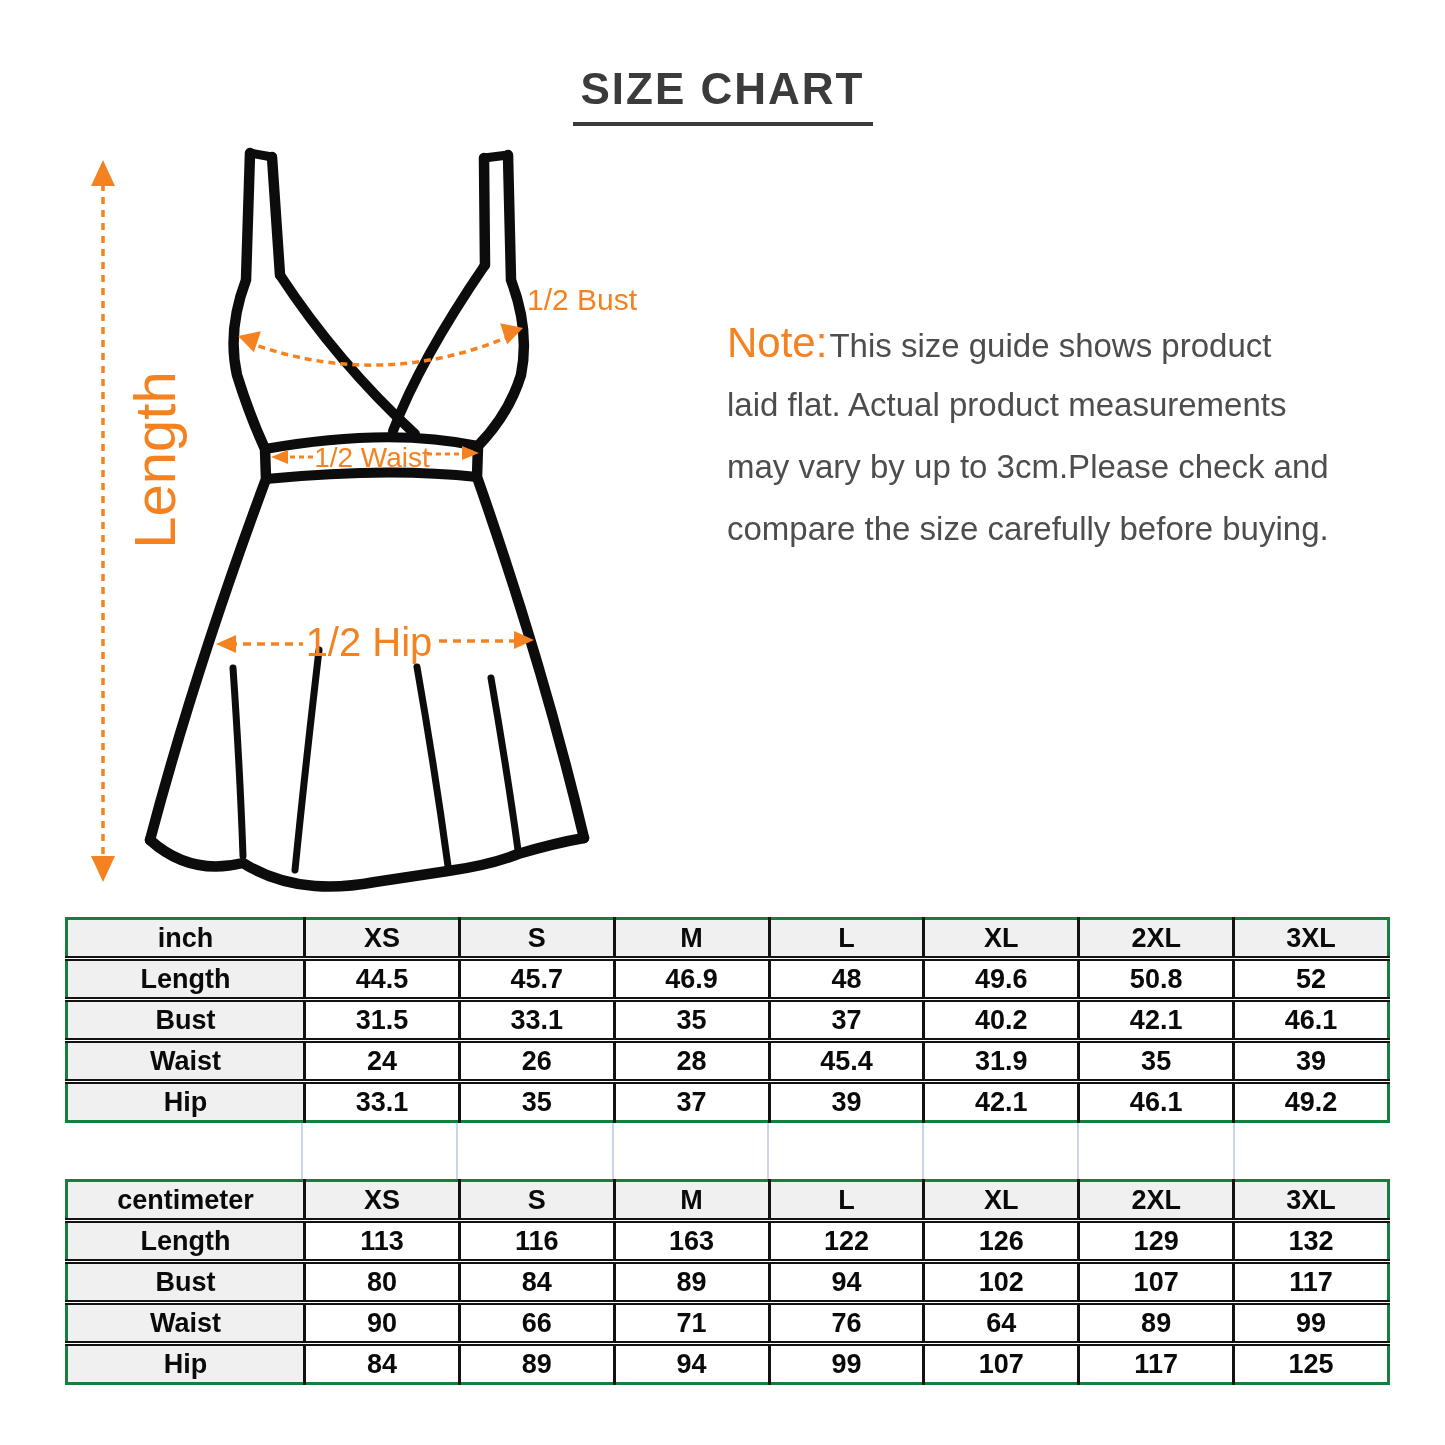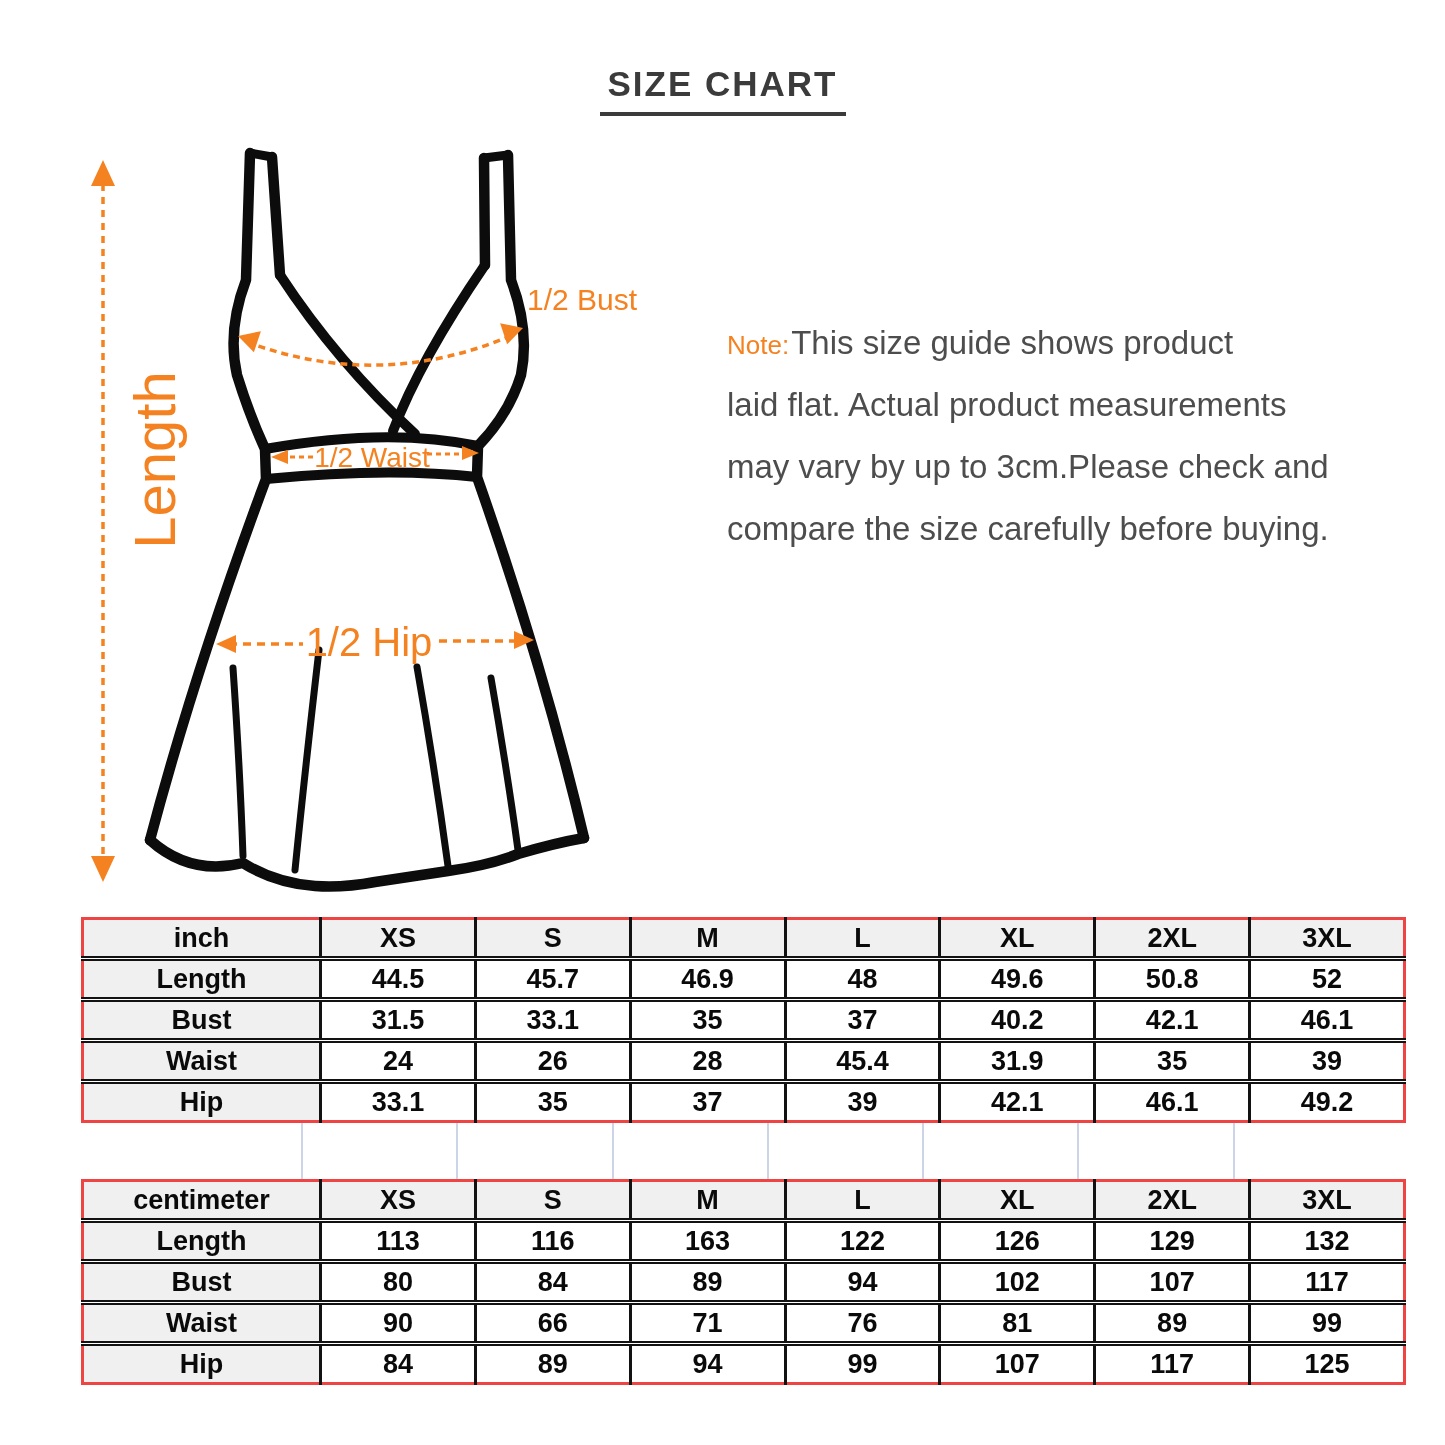--- a/index.html
+++ b/index.html
@@ -3,35 +3,34 @@
 <meta charset="utf-8">
 <style>
   html,body{margin:0;padding:0;background:#fff;}
   body{
     position:relative;width:1445px;height:1445px;overflow:hidden;
     font-family:"Liberation Sans",sans-serif;
   }
   
   .title{
     position:absolute;top:64px;left:50%;transform:translateX(-50%);
-    font-size:35px;font-weight:bold;color:#3b3b3b;letter-spacing:2px;
+    font-size:44px;font-weight:bold;color:#3b3b3b;letter-spacing:2px;
     border-bottom:4px solid #3b3b3b;padding:0 8px 8px 8px;white-space:nowrap;
   }
   
   .dress-wrap{position:absolute;left:75px;top:130px;width:640px;height:790px;}
   
   .note{position:absolute;left:727px;top:312px;width:700px;}
   .note-line{height:62px;line-height:62px;font-size:33px;color:#4d4d4d;white-space:nowrap;}
-  .note-label{color:#f58220;font-size:26px;margin-right:2px;}
+  .note-label{color:#f58220;font-size:42px;margin-right:2px;}
   
   .tables-wrap{position:absolute;left:65px;top:917px;width:1325px;}
   table.size-table{
     width:100%;border-collapse:collapse;table-layout:fixed;
-    border:3px solid #ef4444;
-    margin-left:16px;
+    border:3px solid #15803d;
   }
   table.size-table td{
     height:36px;text-align:center;vertical-align:middle;
     font-size:27px;font-weight:bold;color:#0a0a0a;
     border-right:3px solid #121212;border-bottom:5px double #121212;
     padding:0;overflow:hidden;background:#fff;
   }
   table.size-table td:last-child{border-right:none;}
   table.size-table tr:last-child td{border-bottom:none;}
   table.size-table td.header-cell,
@@ -239,21 +238,21 @@
           <td>102</td>
           <td>107</td>
           <td>117</td>
         </tr>
         <tr>
           <td class="label-cell">Waist</td>
           <td>90</td>
           <td>66</td>
           <td>71</td>
           <td>76</td>
-          <td>81</td>
+          <td>64</td>
           <td>89</td>
           <td>99</td>
         </tr>
         <tr>
           <td class="label-cell">Hip</td>
           <td>84</td>
           <td>89</td>
           <td>94</td>
           <td>99</td>
           <td>107</td>

